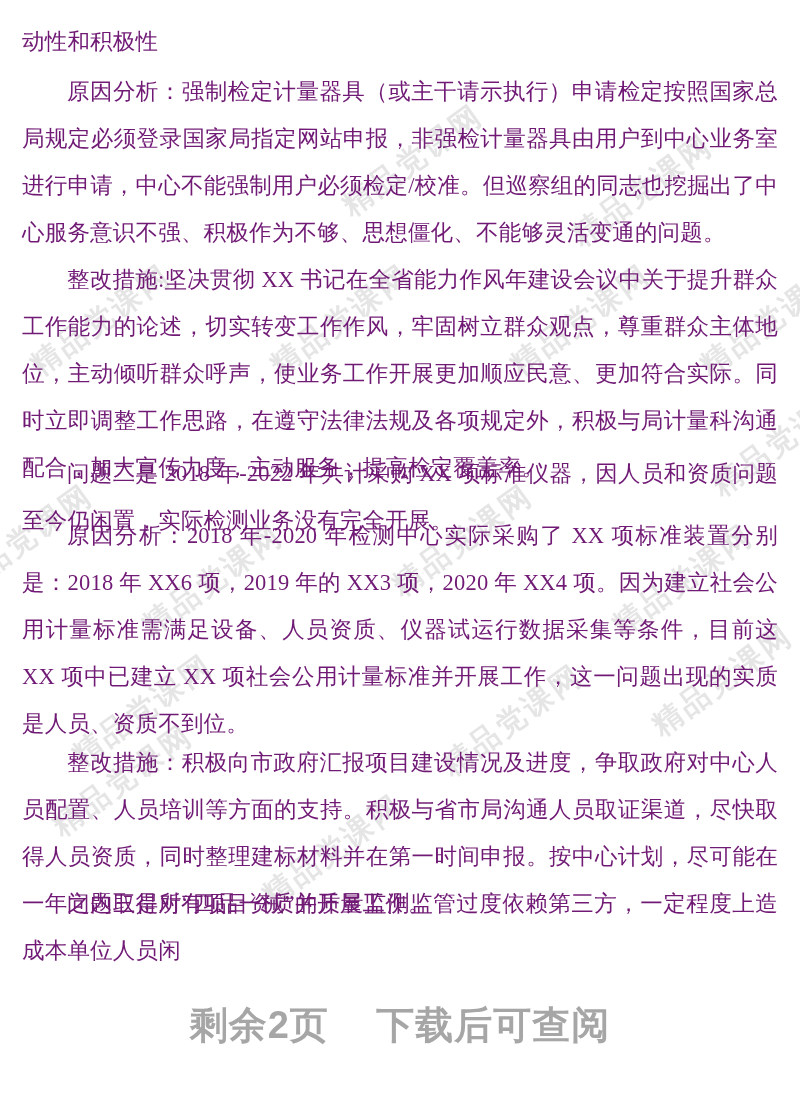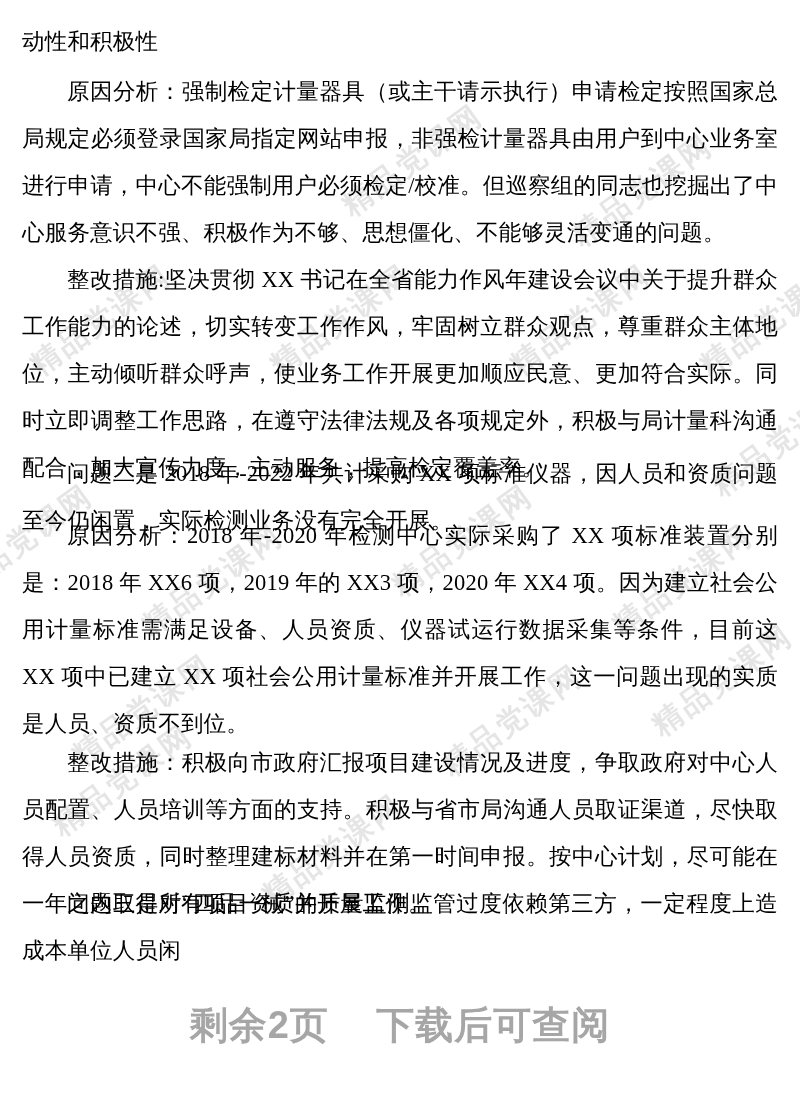--- a/index.html
+++ b/index.html
@@ -47,21 +47,21 @@
     top: 0;
     width: 800px;
     z-index: 2;
   }
 
   .para {
     position: absolute;
     left: 22px;
     width: 756px;
     margin: 0;
-    color: #000000;
+    color: #701a75;
     font-size: 22.5px;
     line-height: 47px;
     text-align: justify;
     text-align-last: left;
     text-justify: inter-ideograph;
     letter-spacing: 0.2px;
     font-family: "Liberation Serif", "DejaVu Serif", serif;
   }
 
   .para.indent {

